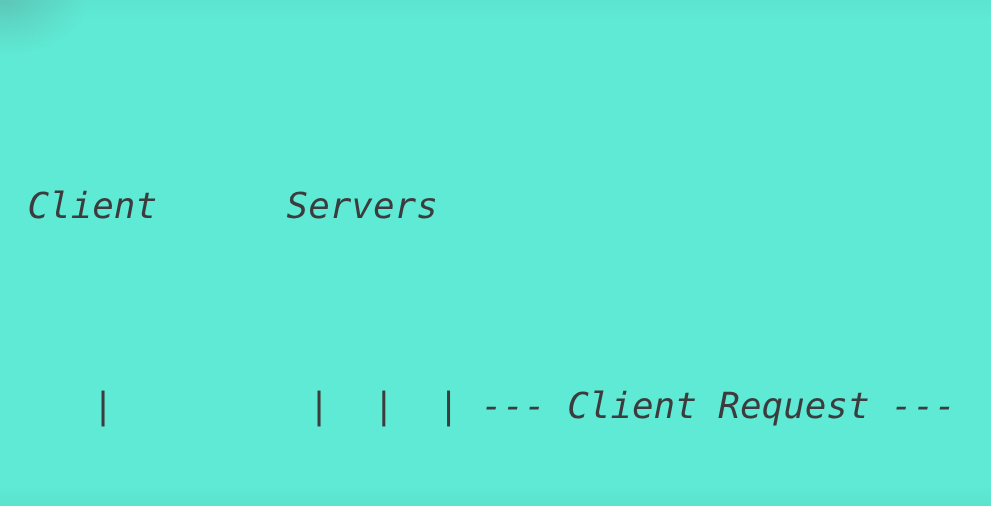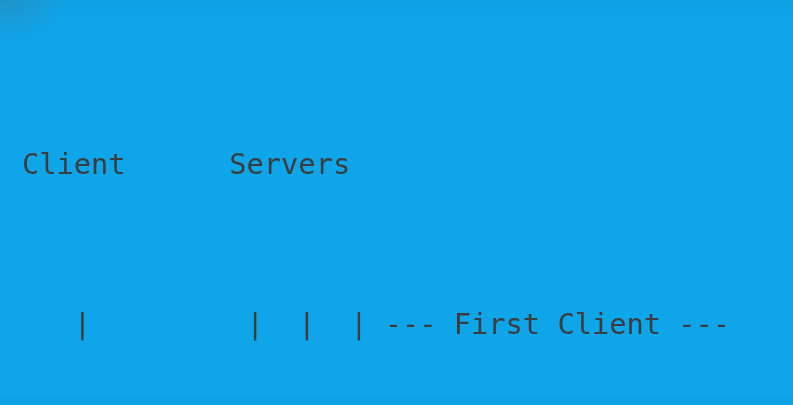--- a/index.html
+++ b/index.html
@@ -4,22 +4,23 @@
 <style>
   html, body {
     margin: 0;
     padding: 0;
     background: #e8e8ea;
   }
   .screen {
     position: relative;
     width: 793px;
     height: 405px;
-    background: #0ea5e9;
+    background: #5eead4;
     overflow: hidden;
+    font-style: italic;
   }
   
   .screen::before {
     content: "";
     position: absolute;
     inset: 0;
     background:
       radial-gradient(95px 60px at 4px 2px, rgba(92, 94, 104, 0.22), rgba(92, 94, 104, 0) 70%),
       linear-gradient(180deg, rgba(0,0,0,0.025) 0%, rgba(0,0,0,0) 4%, rgba(0,0,0,0) 96%, rgba(0,0,0,0.03) 100%);
     pointer-events: none;
@@ -40,21 +41,21 @@
   .row span { white-space: pre; }
 </style>
 </head>
 <body>
 
 <div class="screen">
   <div class="ascii-diagram">
 
     <div class="row"><span>Client</span><span>      </span><span>Servers</span></div>
 
-    <div class="row"><span>   |         |  |  | </span><span>--- First Client ---</span></div>
+    <div class="row"><span>   |         |  |  | </span><span>--- Client Request ---</span></div>
 
     
 
     
 
     
 
     
 
     

